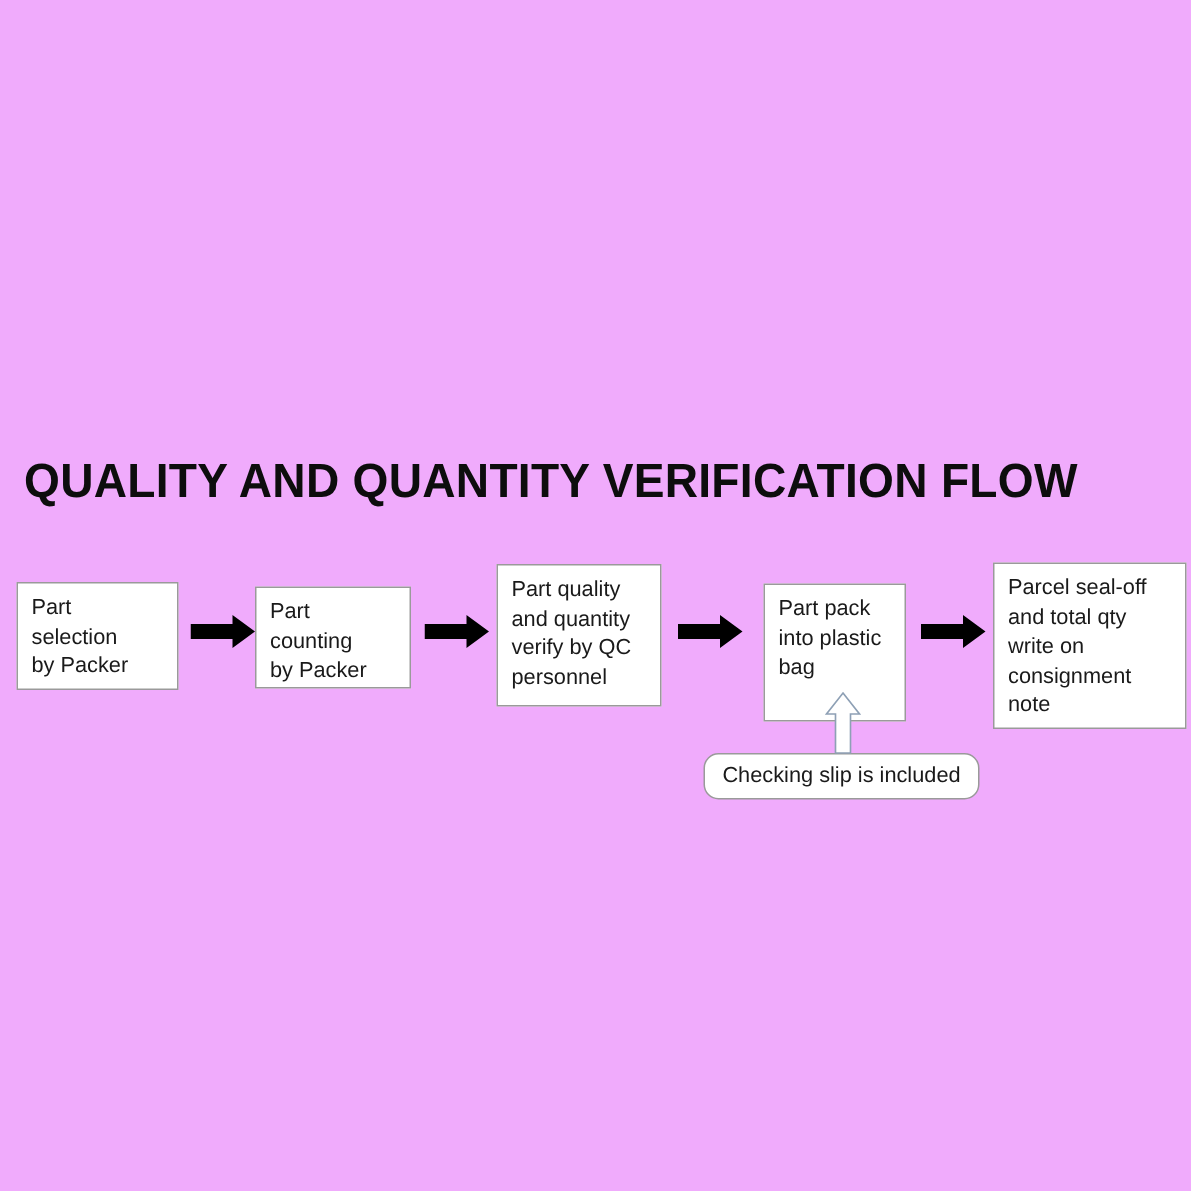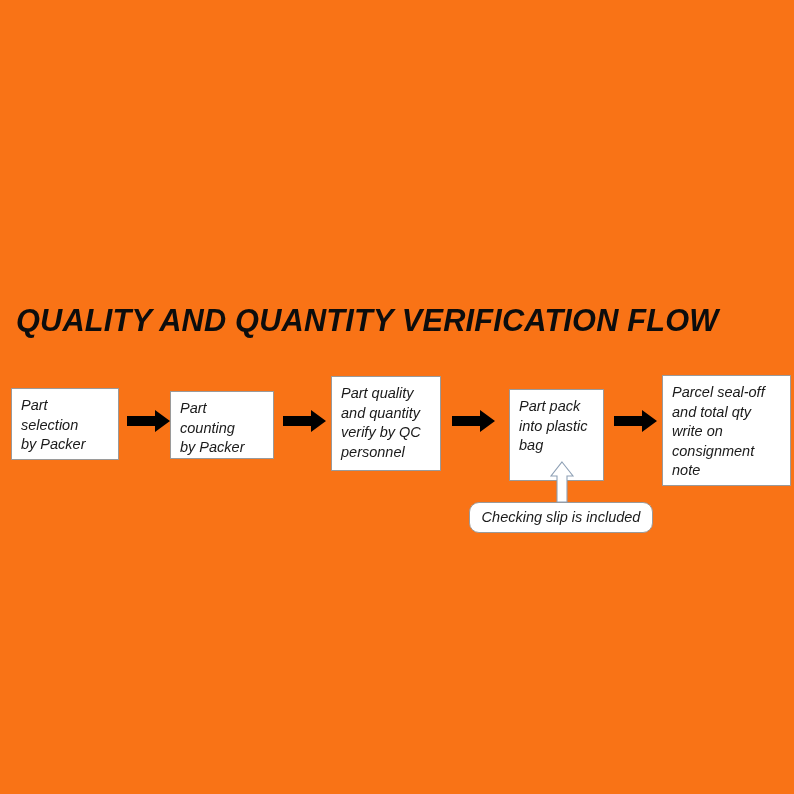--- a/index.html
+++ b/index.html
@@ -12,22 +12,21 @@
     width: 794px;
     height: 794px;
     font-family: "Liberation Sans", sans-serif;
     color: #000000;
     overflow: hidden;
   }
   #canvas {
     position: relative;
     width: 794px;
     height: 794px;
-    background: #f97316;
-    font-style: italic;
+    background: #f0abfc;
   }
 
   
   .flow-title {
     position: absolute;
     left: 16px;
     top: 301px;
     font-family: "Liberation Sans", sans-serif;
     font-weight: bold;
     font-size: 32px;

